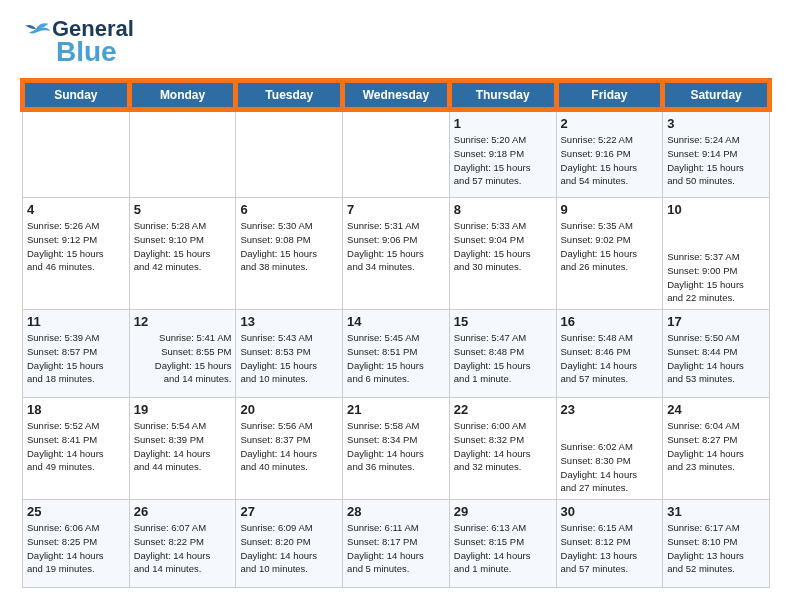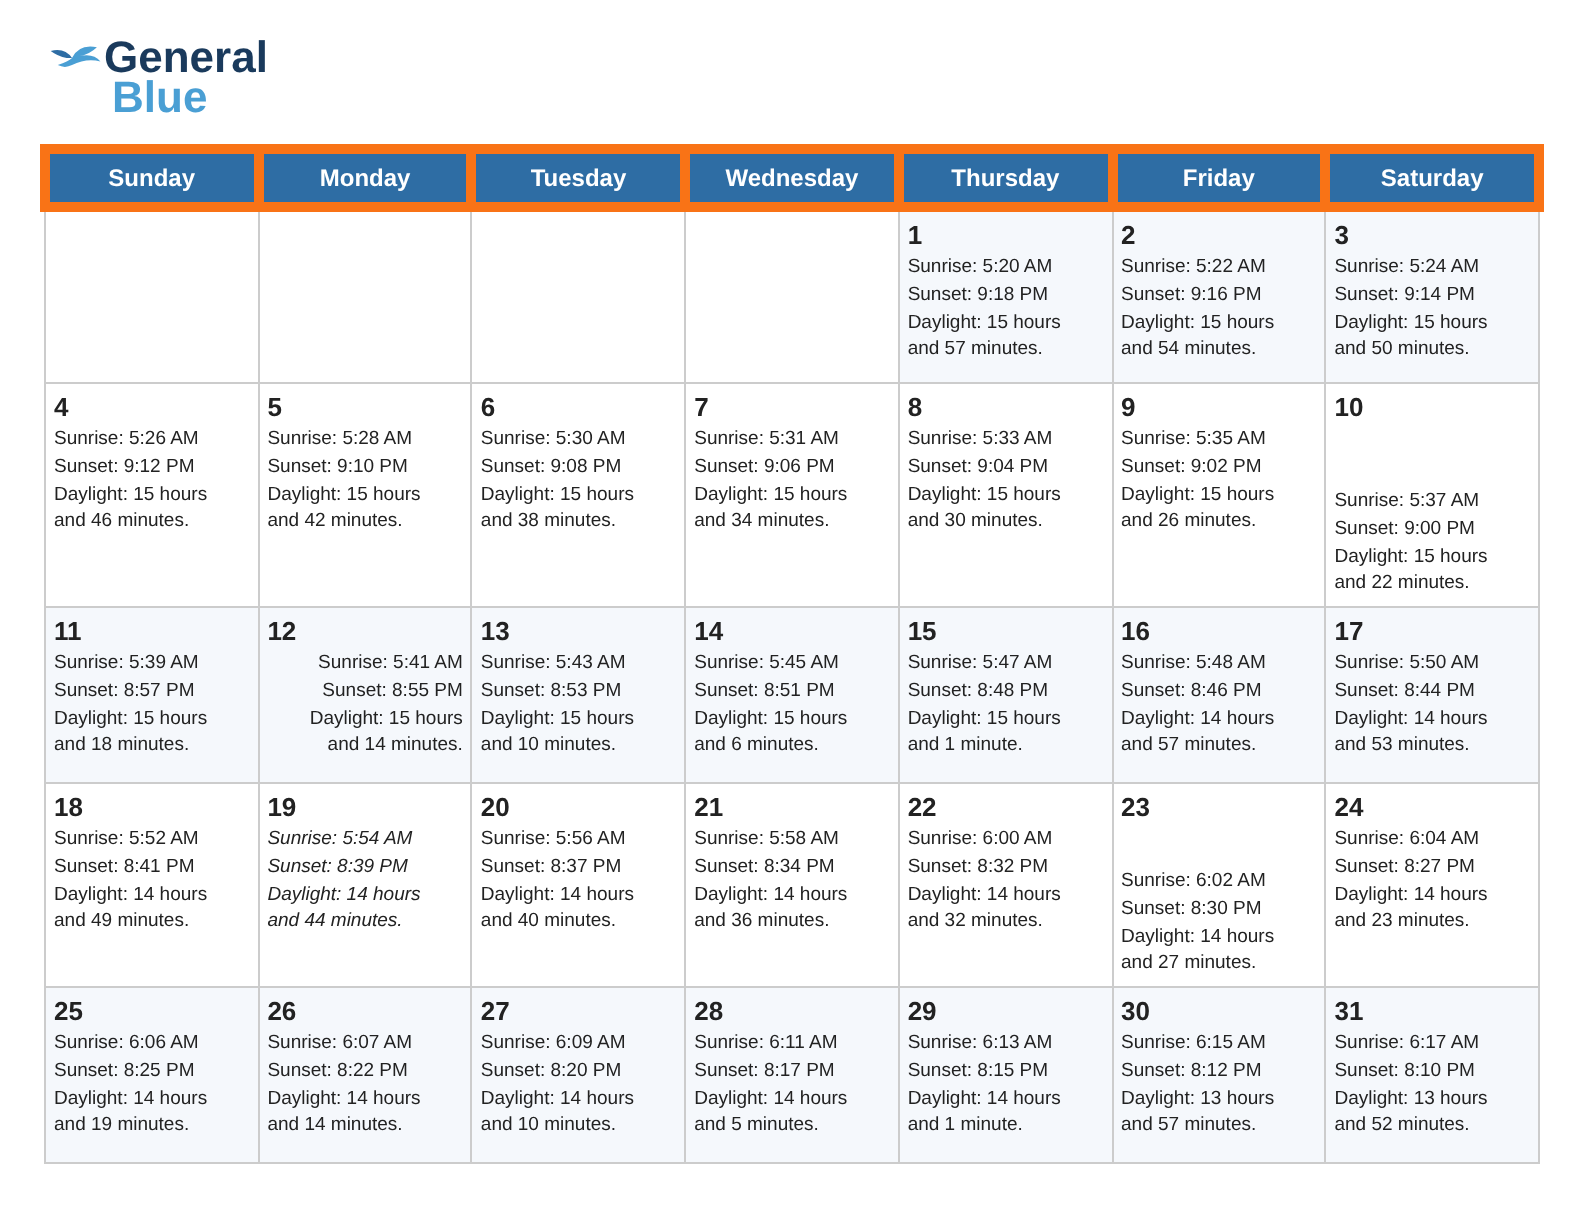--- a/index.html
+++ b/index.html
@@ -95,21 +95,21 @@
 <div class="page">
   <div class="header">
     <div class="logo">
       <div class="logo-line">
         <svg class="logo-bird" viewBox="0 0 36 20" fill="none">
           <path d="M18 10 Q22 2 32 4 Q28 8 22 9 Q30 7 34 12 Q26 10 18 14 Q14 16 10 14 Q16 12 18 10Z" fill="#4a9fd4"></path>
           <path d="M18 10 Q14 4 6 6 Q10 9 15 10Z" fill="#2e6da4"></path>
         </svg>
         <span style="font-size:22px;font-weight:bold;color:#1a3a5c;">General</span>
       </div>
-      <span style="font-size:22px;font-weight:bold;color:#4a9fd4;margin-left:36px;margin-top:-6px;">Blue</span>
+      <span style="font-size:28px;font-weight:bold;color:#4a9fd4;margin-left:36px;margin-top:-6px;">Blue</span>
     </div>
     <div class="title-block">
       <div class="calendar-title"></div>
       <div class="calendar-subtitle"></div>
     </div>
   </div>
 
   <table>
     <thead>
       <tr>
@@ -255,21 +255,21 @@
         <tr>
           <td>
             <span class="day-num">18</span>
             <div class="day-info" style="white-space: pre-line;">Sunrise: 5:52 AM
 Sunset: 8:41 PM
 Daylight: 14 hours
 and 49 minutes.</div>
           </td>
           <td>
             <span class="day-num">19</span>
-            <div class="day-info" style="white-space: pre-line; font-style: italic;">Sunrise: 5:54 AM
+            <div class="day-info" style="white-space: pre-line;">Sunrise: 5:54 AM
 Sunset: 8:39 PM
 Daylight: 14 hours
 and 44 minutes.</div>
           </td>
           <td>
             <span class="day-num">20</span>
             <div class="day-info" style="white-space: pre-line;">Sunrise: 5:56 AM
 Sunset: 8:37 PM
 Daylight: 14 hours
 and 40 minutes.</div>

